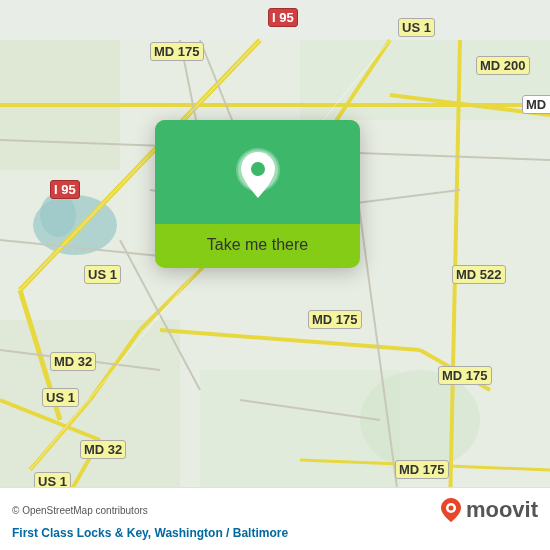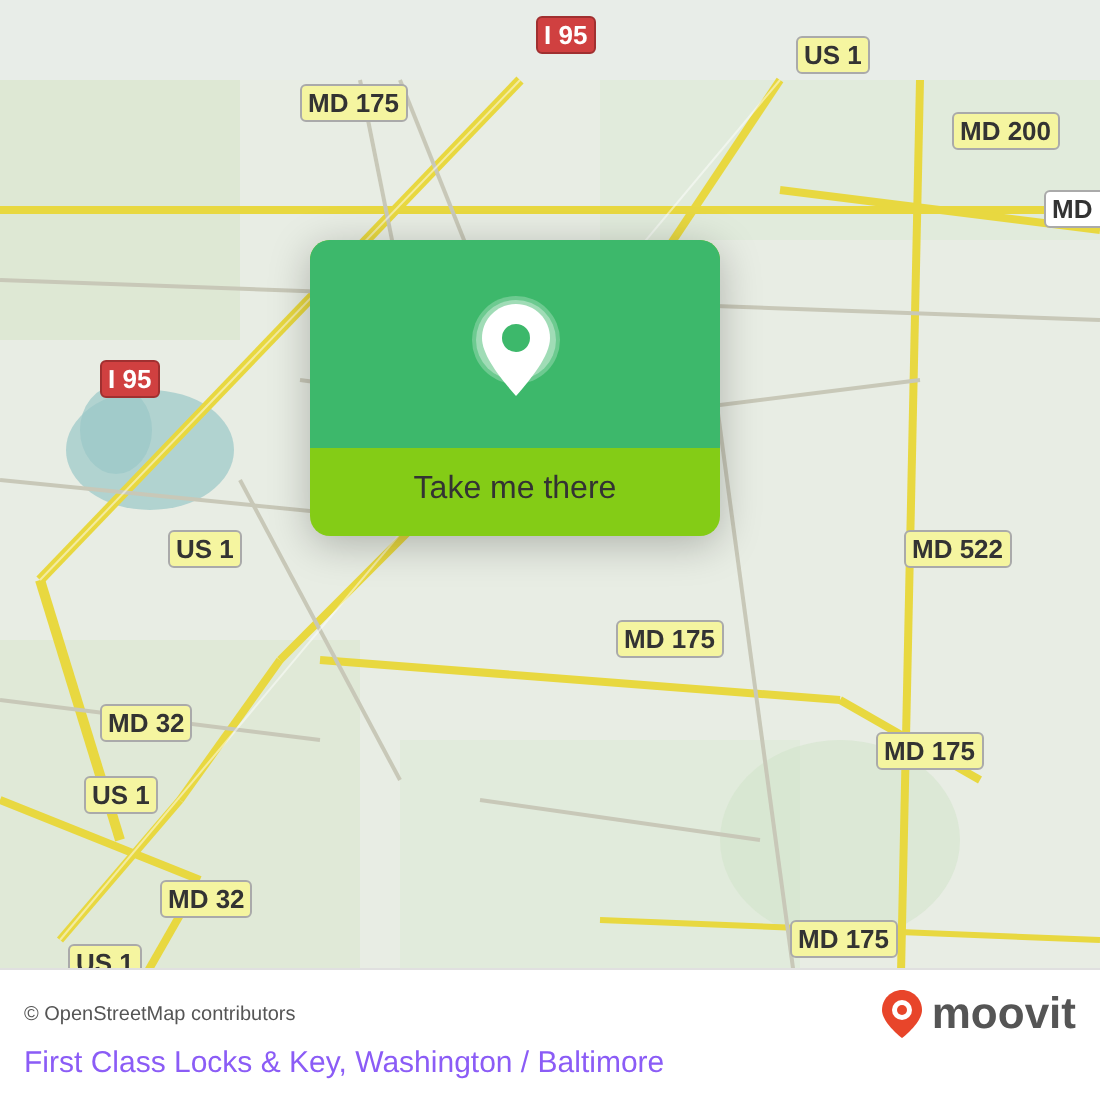--- a/index.html
+++ b/index.html
@@ -85,23 +85,23 @@
       gap: 4px;
     }
 
     .moovit-text {
       font-size: 22px;
       font-weight: bold;
       color: #555;
     }
 
     .bottom-bar-bottom {
-      font-size: 15px;
-      font-weight: 400;
-      color: #8b5cf6;
+      font-size: 12px;
+      font-weight: 700;
+      color: #0369a1;
       margin-top: 2px;
     }
 
     
     .road-badge {
       position: absolute;
       background: #f5f5a0;
       border: 1px solid #aaa;
       border-radius: 3px;
       font-size: 13px;

